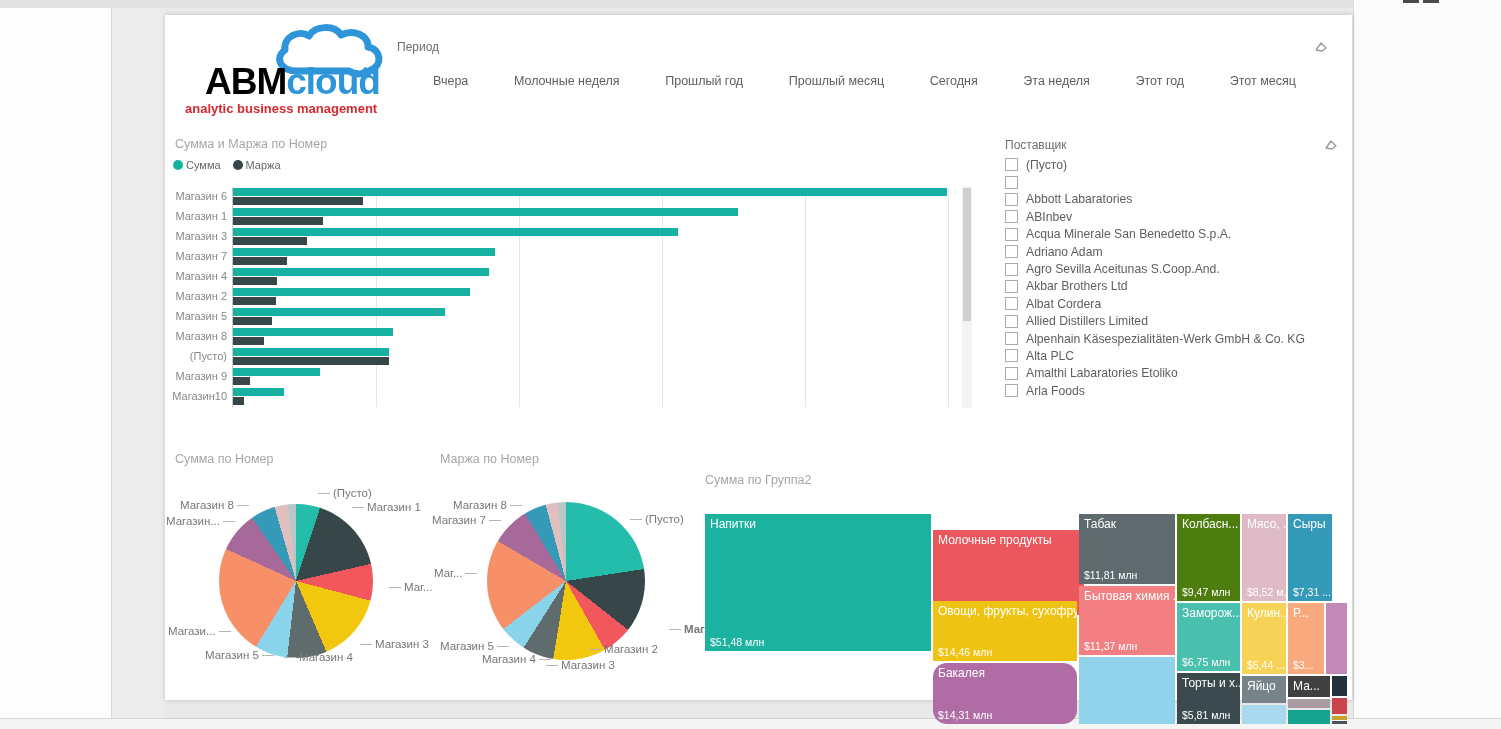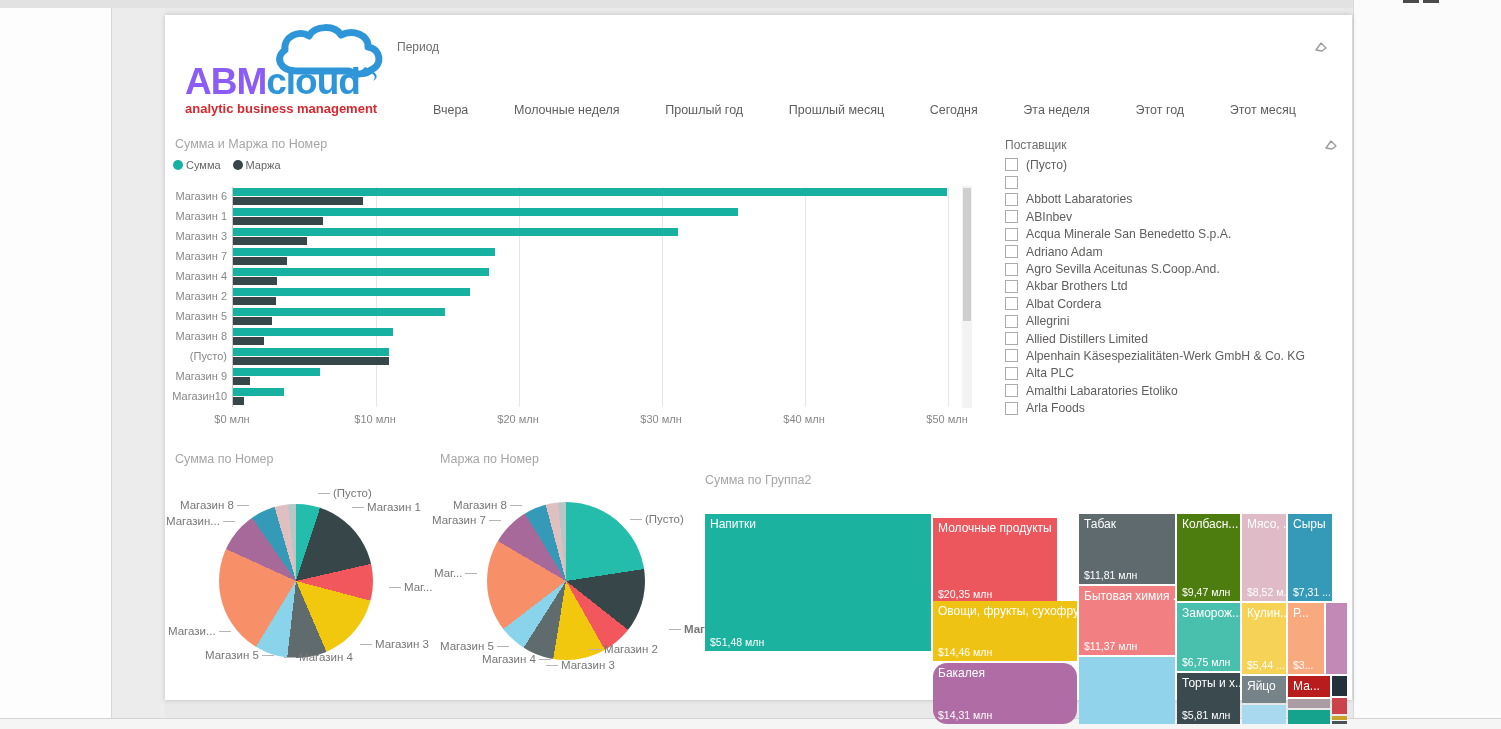--- a/index.html
+++ b/index.html
@@ -12,28 +12,28 @@
   .left-gray{left:112px;top:8px;width:53px;height:710px;background:#ececec;}
   .right-panel{left:1353px;top:0;width:148px;height:729px;background:#fbfbfb;border-left:1px solid #d9d9d9;}
   .bottom-band{left:0;top:718px;width:1501px;height:11px;background:#f5f5f5;border-top:1px solid #d4d4d4;}
   .win-dash{top:0;width:16px;height:3px;background:#4a4a4a;}
   
   .dashboard{left:165px;top:15px;width:1187px;height:685px;background:#ffffff;box-shadow:0 0 5px rgba(0,0,0,.18);}
   
   .logo{left:12px;top:8px;width:215px;height:100px;}
   .logo .cloud-svg{position:absolute;left:92px;top:0px;}
   .logo .wordmark{position:absolute;left:8px;top:40px;font-size:37px;font-weight:bold;letter-spacing:-1px;line-height:1;}
-  .logo .abm{color:#8b5cf6;}
+  .logo .abm{color:#000000;margin-left:20px;}
   .logo .cloudword{color:#2e96d8;}
   .logo .sub{position:absolute;left:8px;top:78px;font-size:13px;font-weight:bold;color:#d7282f;}
   
   .slicer-title{font-size:12px;color:#6e6e6e;}
   .eraser-btn{width:16px;height:16px;cursor:pointer;}
   
-  .period-row{left:262px;top:55px;width:875px;display:flex;justify-content:space-between;margin-top:29px;}
+  .period-row{left:262px;top:55px;width:875px;display:flex;justify-content:space-between;}
   .period-btn{font-size:12.5px;color:#605e5c;padding:4px 6px;cursor:pointer;white-space:nowrap;}
   
   .chart-title{font-size:12.5px;color:#a6a6a6;white-space:nowrap;}
   .legend{display:flex;gap:12px;align-items:center;font-size:11px;color:#666;}
   .legend .dot{width:10px;height:10px;border-radius:50%;display:inline-block;margin-right:3px;vertical-align:-1px;}
   .bar-plot{left:67px;top:172px;width:715px;height:220px;border-left:1px solid #c9c9c9;}
   .gridline{position:absolute;top:0;width:1px;height:100%;background:#e6e6e6;}
   .bar-row{position:relative;height:20px;}
   .bar{position:absolute;left:0;height:8px;}
   .bar-ylabels{left:0px;top:172px;width:62px;}
@@ -158,28 +158,20 @@
       </div>
       <div class="bar-row">
         <div class="bar" style="top: 1px; width: 12.2%; background: rgb(23, 177, 161);"></div>
         <div class="bar" style="top: 9.5px; width: 2.4%; background: rgb(55, 70, 73);"></div>
       </div>
       <div class="bar-row">
         <div class="bar" style="top: 1px; width: 7.2%; background: rgb(23, 177, 161);"></div>
         <div class="bar" style="top: 9.5px; width: 1.6%; background: rgb(55, 70, 73);"></div>
       </div>
     </div>
-  <div class="abs bar-xticks" id="bar-xticks">
-      <div class="bar-xtick" style="left: 0%;">$0 млн</div>
-      <div class="bar-xtick" style="left: 20%;">$10 млн</div>
-      <div class="bar-xtick" style="left: 40%;">$20 млн</div>
-      <div class="bar-xtick" style="left: 60%;">$30 млн</div>
-      <div class="bar-xtick" style="left: 80%;">$40 млн</div>
-      <div class="bar-xtick" style="left: 100%;">$50 млн</div>
-    </div>
   <div class="abs vscroll">
       <div class="thumb"></div>
     </div>
 
   <div class="abs slicer-title" style="left:840px;top:123px">Поставщик</div>
   <div class="abs eraser-btn" style="left:1158px;top:122px">
     <svg width="16" height="16" viewBox="0 0 16 16">
         <path d="M3 11 L8 4 L13 9 L9 12 Z" fill="none" stroke="#9a9a9a" stroke-width="1.3" stroke-linejoin="round"></path>
       </svg>
   </div>
@@ -215,24 +207,20 @@
       <div class="sup-item">
         <span class="checkbox"></span>
         <span class="sup-label">Akbar Brothers Ltd</span>
       </div>
       <div class="sup-item">
         <span class="checkbox"></span>
         <span class="sup-label">Albat Cordera</span>
       </div>
       <div class="sup-item">
         <span class="checkbox"></span>
-        <span class="sup-label">Allegrini</span>
-      </div>
-      <div class="sup-item">
-        <span class="checkbox"></span>
         <span class="sup-label">Allied Distillers Limited</span>
       </div>
       <div class="sup-item">
         <span class="checkbox"></span>
         <span class="sup-label">Alpenhain Käsespezialitäten-Werk GmbH &amp; Co. KG</span>
       </div>
       <div class="sup-item">
         <span class="checkbox"></span>
         <span class="sup-label">Alta PLC</span>
       </div>
@@ -324,21 +312,21 @@
         <span class="tick"></span>
       </div>
     </div>
 
   <div class="abs chart-title" style="left:540px;top:458px">Сумма по Группа2</div>
   <div class="abs treemap" id="treemap">
       <div class="tile" style="left: 0px; top: 0px; width: 226px; height: 137px; background: rgb(27, 178, 160);">
         <div class="t-label">Напитки</div>
         <div class="t-value">$51,48 млн</div>
       </div>
-      <div class="tile" style="left: 228px; top: 4px; width: 124px; height: 85px; background: rgb(235, 87, 92);">
+      <div class="tile" style="left: 228px; top: 16px; width: 144px; height: 85px; background: rgb(235, 87, 92); padding-left: 7px;">
         <div class="t-label">Молочные продукты</div>
         <div class="t-value">$20,35 млн</div>
       </div>
       <div class="tile" style="left: 228px; top: 87px; width: 144px; height: 60px; background: rgb(239, 195, 20);">
         <div class="t-label">Овощи, фрукты, сухофру...</div>
         <div class="t-value">$14,46 млн</div>
       </div>
       <div class="tile" style="left: 228px; top: 149px; width: 144px; height: 61px; background: rgb(176, 109, 165); border-radius: 14px;">
         <div class="t-label">Бакалея</div>
         <div class="t-value">$14,31 млн</div>
@@ -378,21 +366,21 @@
       <div class="tile" style="left: 537px; top: 191px; width: 44px; height: 19px; background: rgb(168, 217, 238);"></div>
       <div class="tile" style="left: 583px; top: 0px; width: 44px; height: 87px; background: rgb(53, 153, 184);">
         <div class="t-label">Сыры</div>
         <div class="t-value">$7,31 ...</div>
       </div>
       <div class="tile" style="left: 583px; top: 89px; width: 36px; height: 71px; background: rgb(249, 169, 126);">
         <div class="t-label">Р...</div>
         <div class="t-value">$3...</div>
       </div>
       <div class="tile" style="left: 621px; top: 89px; width: 21px; height: 71px; background: rgb(194, 137, 182);"></div>
-      <div class="tile" style="left: 583px; top: 162px; width: 42px; height: 21px; background: #b91c1c;">
+      <div class="tile" style="left: 583px; top: 162px; width: 42px; height: 21px; background: #404040;">
         <div class="t-label">Ма...</div>
       </div>
       <div class="tile" style="left: 627px; top: 162px; width: 15px; height: 20px; background: rgb(34, 49, 59);"></div>
       <div class="tile" style="left: 583px; top: 185px; width: 42px; height: 9px; background: rgb(169, 156, 162);"></div>
       <div class="tile" style="left: 583px; top: 196px; width: 42px; height: 14px; background: rgb(22, 163, 142);"></div>
       <div class="tile" style="left: 627px; top: 184px; width: 15px; height: 16px; background: rgb(204, 68, 75);"></div>
       <div class="tile" style="left: 627px; top: 202px; width: 15px; height: 4px; background: rgb(201, 162, 43);"></div>
       <div class="tile" style="left: 627px; top: 207px; width: 15px; height: 3px; background: rgb(74, 84, 88);"></div>
     </div>
 </div>

